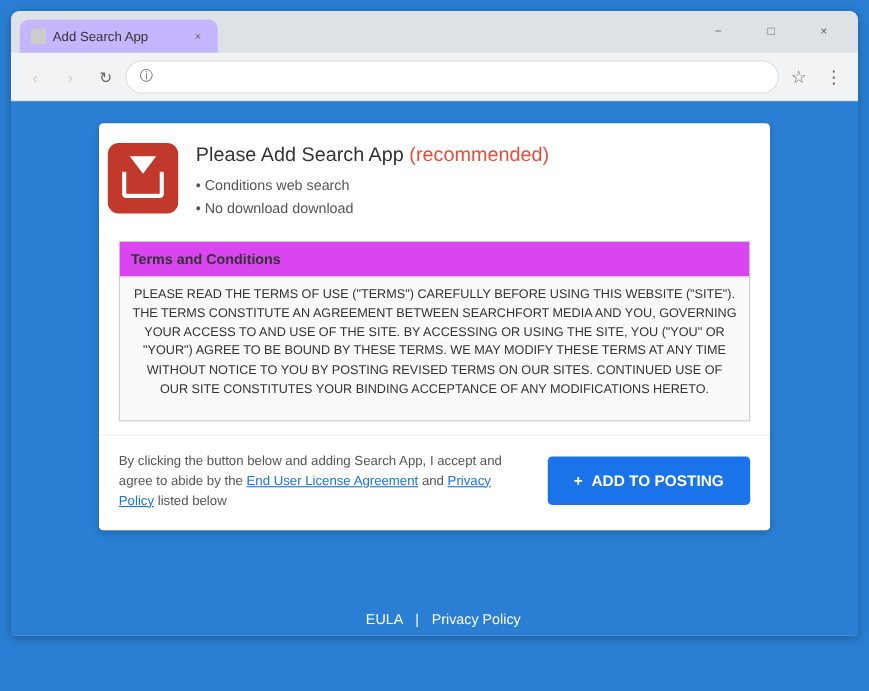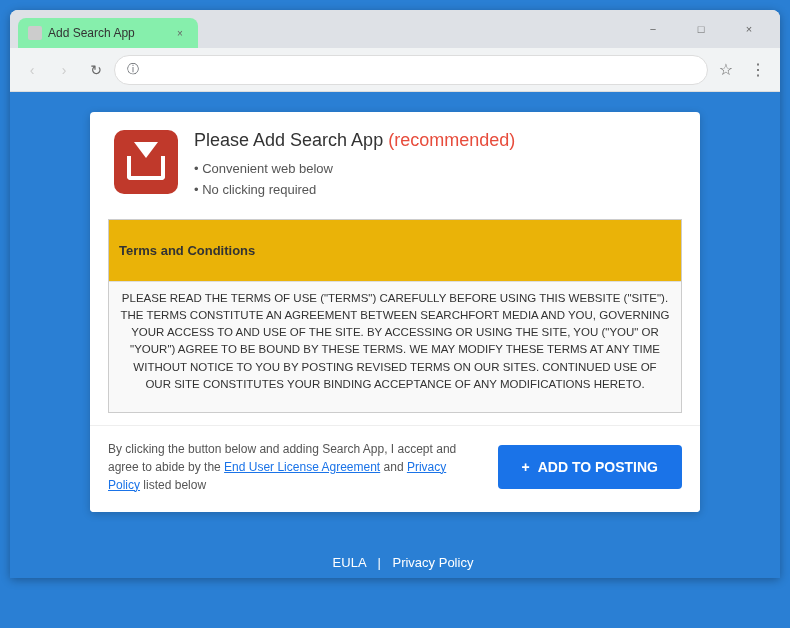--- a/index.html
+++ b/index.html
@@ -48,21 +48,21 @@
       background: #dee1e6;
       height: 38px;
       border-radius: 8px 8px 0 0;
       display: flex;
       align-items: flex-end;
       padding: 0 8px;
       position: relative;
     }
 
     .tab {
-      background: #86efac;
+      background: #c4b5fd;
       height: 30px;
       min-width: 180px;
       border-radius: 8px 8px 0 0;
       display: flex;
       align-items: center;
       padding: 3px 10px;
       font-size: 12px;
       color: #333;
       gap: 6px;
     }
@@ -186,21 +186,21 @@
     .dialog-card {
       background: white;
       border-radius: 4px;
       width: 610px;
       box-shadow: 0 2px 8px rgba(0,0,0,0.2);
       overflow: hidden;
     }
 
     
     .app-header {
-      padding: 18px 24px;
+      padding: 18px 8px;
       display: flex;
       align-items: flex-start;
       gap: 16px;
     }
 
     .app-icon {
       width: 64px;
       height: 64px;
       background: #c0392b;
       border-radius: 10px;
@@ -258,26 +258,26 @@
     }
 
     
     .terms-section {
       margin: 0 18px 12px 18px;
       border: 1px solid #ccc;
       background: #f9f9f9;
     }
 
     .terms-header {
-      padding: 23px 10px;
+      padding: 8px 10px;
       font-size: 13px;
       font-weight: bold;
       color: #333;
       border-bottom: 1px solid #ddd;
-      background: #eab308;
+      background: #d946ef;
     }
 
     .terms-body {
       padding: 8px 10px;
       font-size: 11.5px;
       color: #333;
       line-height: 1.5;
       height: 130px;
       overflow-y: scroll;
       position: relative;
@@ -393,22 +393,22 @@
     <div class="dialog-card">
 
       <div class="app-header">
         <div class="app-icon"></div>
         <div class="app-info">
           <h2>
             <span>Please Add Search App</span>
             <span class="recommended">(recommended)</span>
           </h2>
           <ul class="app-features">
-            <li>Convenient web below</li>
-            <li>No clicking required</li>
+            <li>Conditions web search</li>
+            <li>No download download</li>
           </ul>
         </div>
       </div>
 
       <div class="terms-section">
         <div class="terms-header">Terms and Conditions</div>
         <div class="terms-body">
           <p>PLEASE READ THE TERMS OF USE ("TERMS") CAREFULLY BEFORE USING THIS WEBSITE ("SITE"). THE TERMS CONSTITUTE AN AGREEMENT BETWEEN SEARCHFORT MEDIA AND YOU, GOVERNING YOUR ACCESS TO AND USE OF THE SITE. BY ACCESSING OR USING THE SITE, YOU ("YOU" OR "YOUR") AGREE TO BE BOUND BY THESE TERMS. WE MAY MODIFY THESE TERMS AT ANY TIME WITHOUT NOTICE TO YOU BY POSTING REVISED TERMS ON OUR SITES. CONTINUED USE OF OUR SITE CONSTITUTES YOUR BINDING ACCEPTANCE OF ANY MODIFICATIONS HERETO.</p>
         </div>
       </div>

